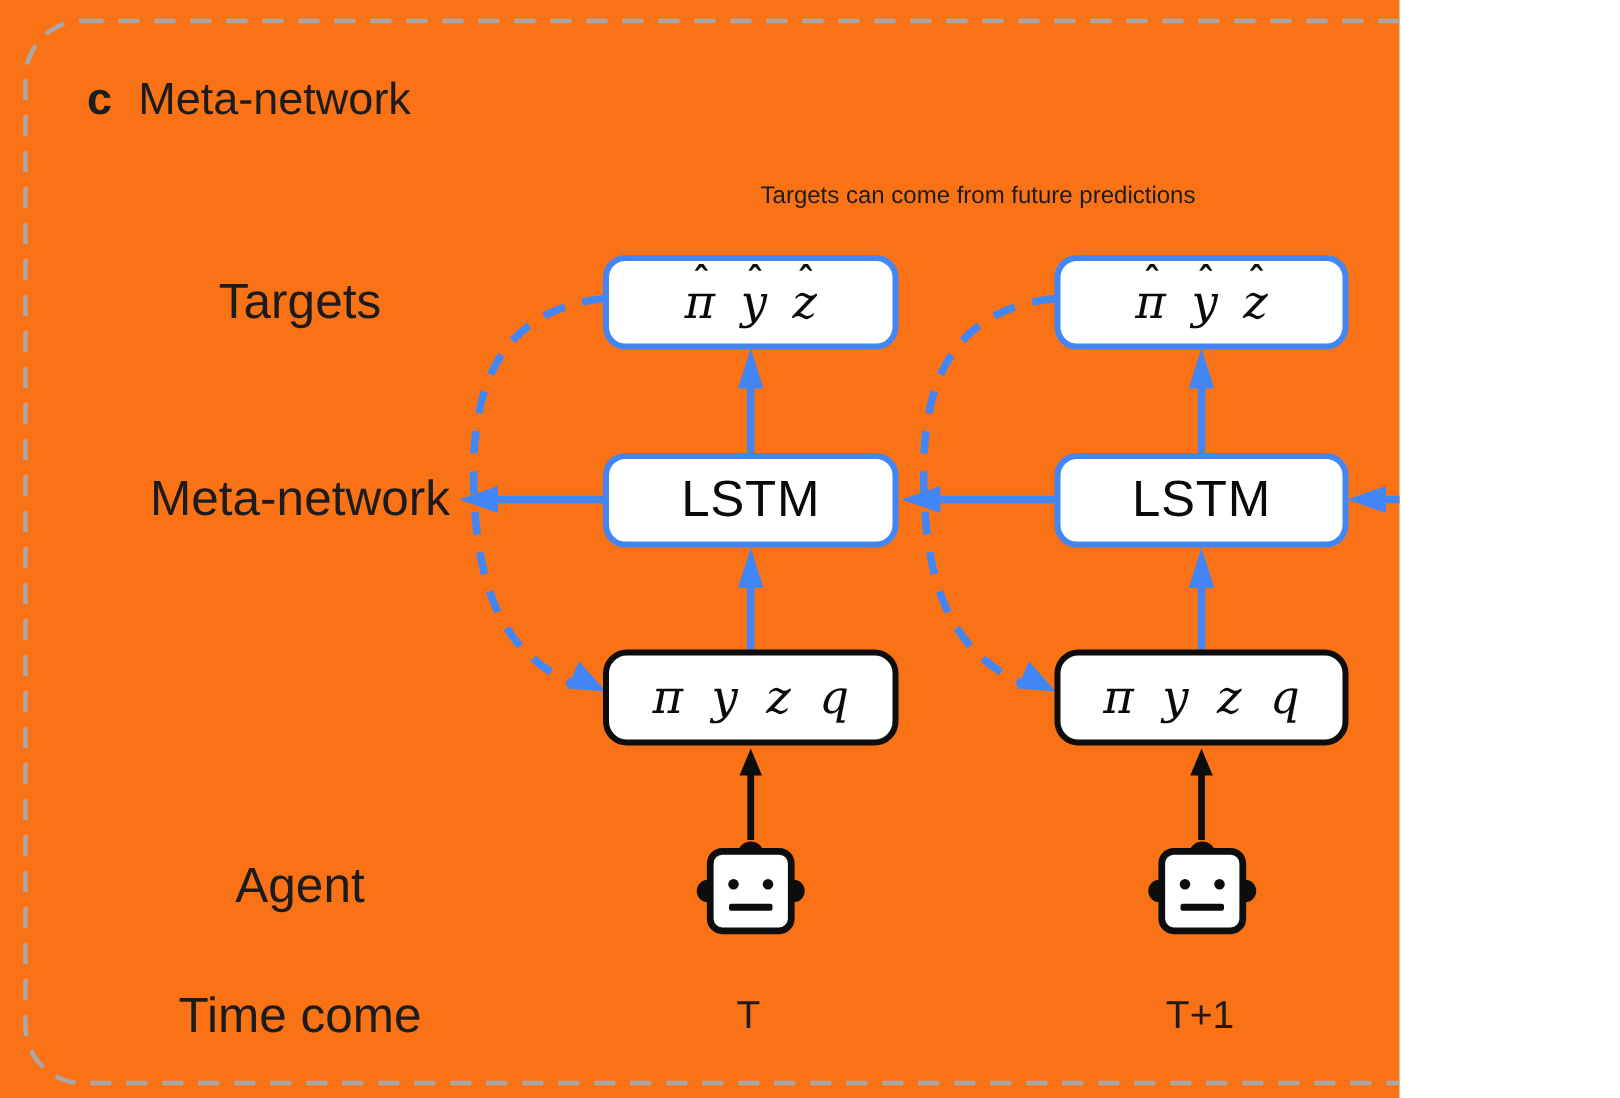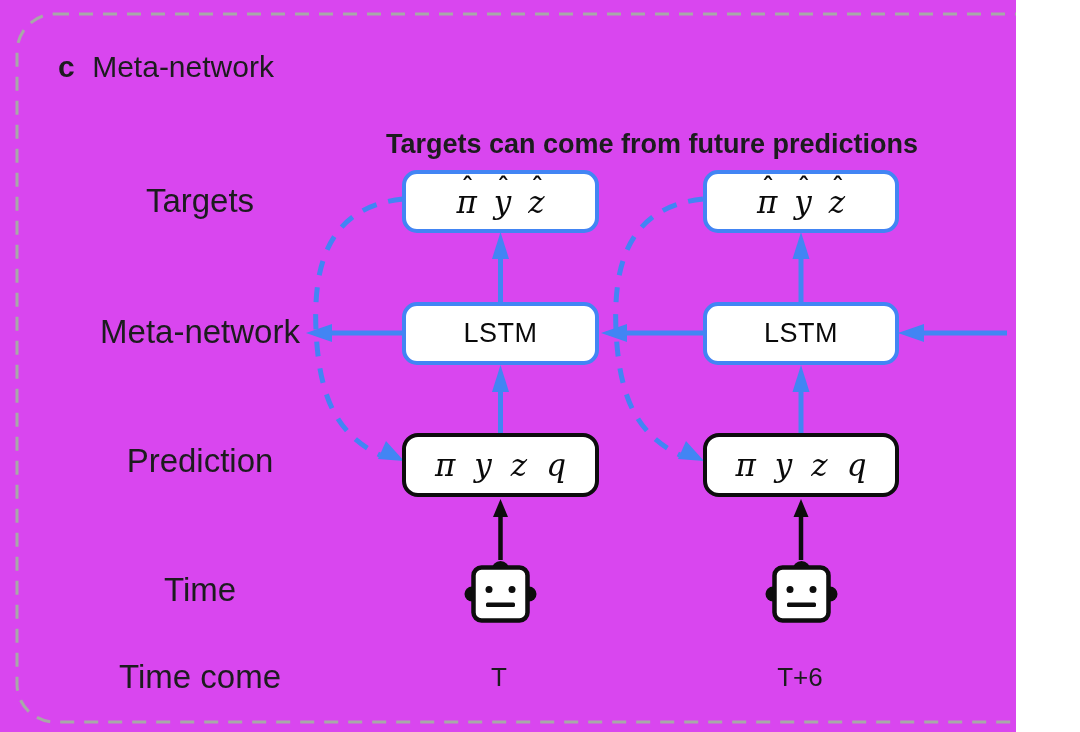--- a/index.html
+++ b/index.html
@@ -3,51 +3,51 @@
 <meta charset="utf-8">
 <style>
   html,body { margin:0; padding:0; background:#ffffff; }
   :root {
     --blue:#4285F4;
     --ink:#0d0d0d;
     --frame-gray:#a8a8a8;
     --text:#1c1c1e;
   }
   .canvas {
-    position:relative; width:1016px; height:732px; background:#d946ef;
+    position:relative; width:933px; height:732px; background:#f97316;
     font-family:"Liberation Sans", sans-serif; color:var(--text); overflow:hidden;
   }
   svg.layer { position:absolute; left:0; top:0; z-index:1; }
   .stroke-blue { stroke:var(--blue); }
   .fill-blue   { fill:var(--blue); }
   .stroke-ink  { stroke:var(--ink); }
   .fill-ink    { fill:var(--ink); }
 
   .title-row { position:absolute; left:58px; top:50px; z-index:3; font-size:30px; }
   .panel-label { font-weight:700; letter-spacing:.5px; }
   .panel-title { font-weight:500; margin-left:17px; }
 
   .subtitle {
-    position:absolute; left:652px; top:144px; transform:translate(-50%,-50%);
-    font-size:27px; font-weight:700; white-space:nowrap; z-index:3;
+    position:absolute; left:652px; top:131px; transform:translate(-50%,-50%);
+    font-size:16px; font-weight:400; white-space:nowrap; z-index:3;
   }
 
   .row-label {
     position:absolute; left:200px; transform:translate(-50%,-50%);
     font-size:33px; white-space:nowrap; z-index:3;
   }
 
   .box {
     position:absolute; box-sizing:border-box; background:#ffffff; z-index:2;
     display:flex; align-items:center; justify-content:center;
   }
   .box.blue { border:4px solid var(--blue); border-radius:15px; }
   .box.black { border:4.5px solid var(--ink); border-radius:16px; }
 
-  .lstm-label { font-size:27px; font-weight:500; color:#0a0a0a; letter-spacing:.5px; }
+  .lstm-label { font-size:34px; font-weight:500; color:#0a0a0a; letter-spacing:.5px; }
 
   .math { display:flex; align-items:baseline; }
   .math.targets { gap:17px; padding-top:2px; }
   .math.pred { gap:19px; }
   .sym {
     position:relative; font-family:"DejaVu Serif", serif; font-style:italic;
     font-size:31px; color:#0a0a0a; line-height:1;
   }
   .hat {
     position:absolute; top:-0.48em; left:55%; transform:translateX(-50%);
@@ -121,22 +121,21 @@
   </svg>
 
   <div class="title-row">
     <span class="panel-label">c</span><span class="panel-title">Meta-network</span>
   </div>
 
   <div class="subtitle">Targets can come from future predictions</div>
 
   <div class="row-label" style="top:201px">Targets</div>
   <div class="row-label" style="top:332px">Meta-network</div>
-  <div class="row-label" style="top:461px">Prediction</div>
-  <div class="row-label" style="top:590px">Time</div>
+  <div class="row-label" style="top:590px">Agent</div>
   <div class="row-label" style="top:677px">Time come</div>
 
   <div class="box blue" style="left:402px; top:170px; width:197px; height:63px;">
     <div class="math targets">
       <span class="sym"><span class="hat">ˆ</span><span>π</span></span>
       <span class="sym"><span class="hat">ˆ</span><span>y</span></span>
       <span class="sym"><span class="hat">ˆ</span><span>z</span></span>
     </div>
   </div>
   <div class="box blue" style="left:402px; top:302px; width:197px; height:63px;">
@@ -183,15 +182,15 @@
     <circle class="fill-ink" cx="36.5" cy="13" r="9"></circle>
     <circle class="fill-ink" cx="8" cy="37" r="7.5"></circle>
     <circle class="fill-ink" cx="65" cy="37" r="7.5"></circle>
     <rect x="9.5" y="10.5" width="54" height="53" rx="8" fill="#ffffff" class="stroke-ink" stroke-width="4.5"></rect>
     <circle class="fill-ink" cx="25" cy="32.5" r="3.5"></circle>
     <circle class="fill-ink" cx="48" cy="32.5" r="3.5"></circle>
     <rect class="fill-ink" x="22" y="45.5" width="29" height="4.6" rx="1.5"></rect>
   </svg>
 
   <div class="time-label" style="left:499px; top:677px;">T</div>
-  <div class="time-label" style="left:800px; top:677px;">T+6</div>
+  <div class="time-label" style="left:800px; top:677px;">T+1</div>
 
 </div>
 
 </body></html>

